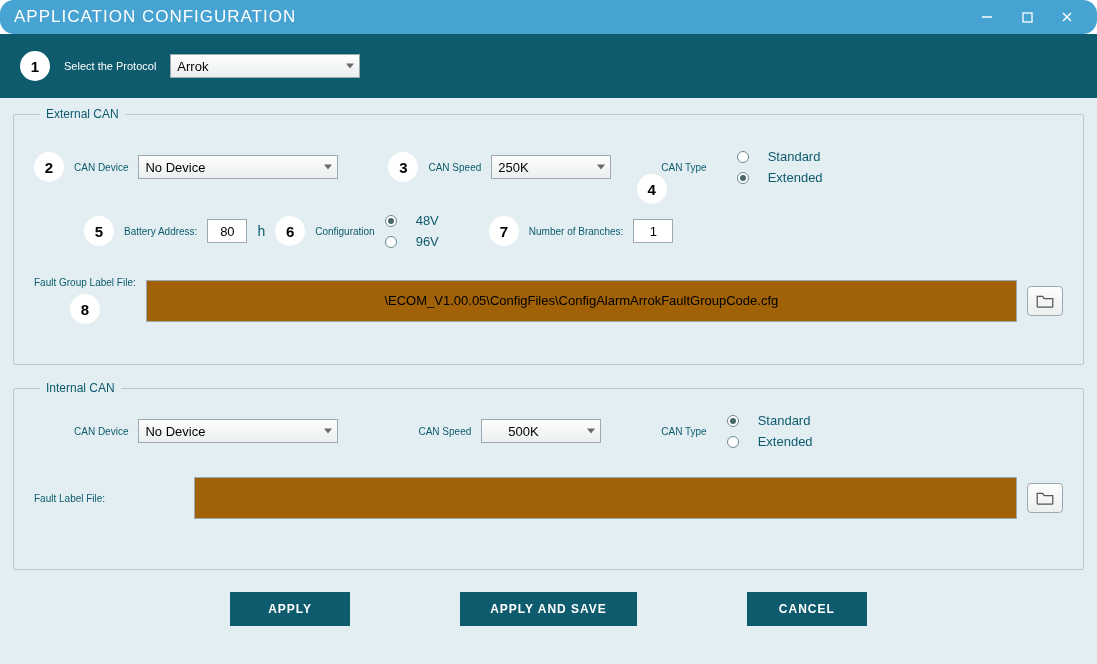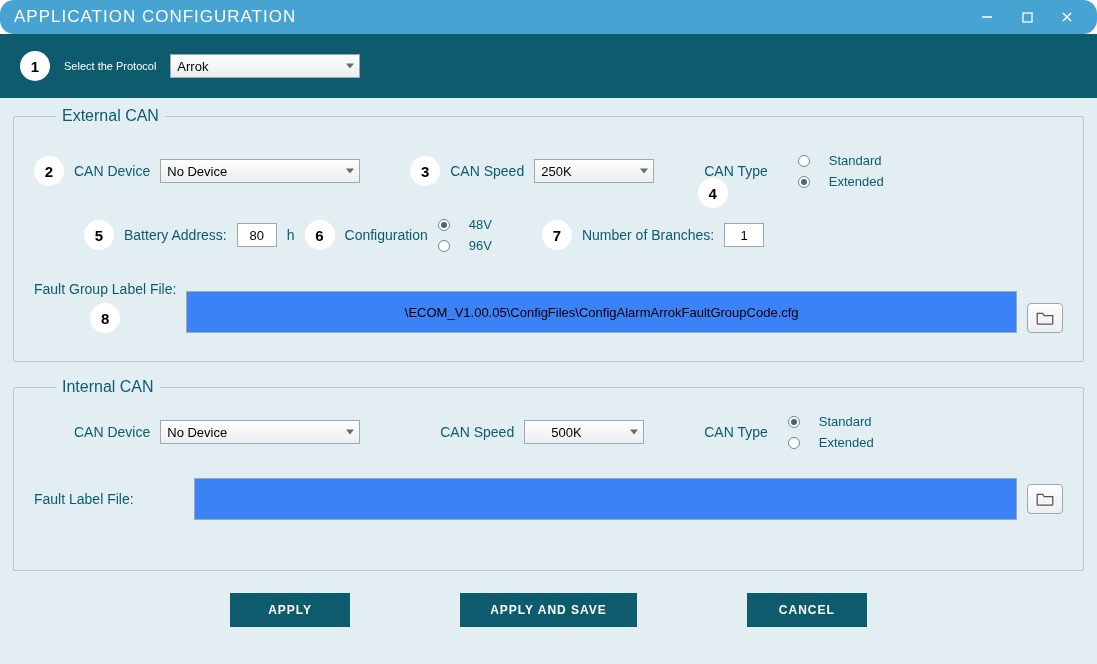--- a/index.html
+++ b/index.html
@@ -53,44 +53,44 @@
   fieldset.group {
     border:1px solid #b9c9ce;
     border-radius:2px;
     margin:4px 2px 16px 2px;
     padding: 18px 20px 22px 20px;
     background:#e2eef1;
     position:relative;
   }
   fieldset.group > legend {
     color:#0E5B6E;
-    font-size:16px;
+    font-size:12px;
     padding:0 6px;
-    margin-left:22px;
+    margin-left:6px;
   }
   .row { display:flex; align-items:center; gap:10px; margin-bottom:28px; }
-  .label { color:#0E5B6E; font-size:14px; }
+  .label { color:#0E5B6E; font-size:10px; }
   .unit { color:#0E5B6E; font-size:14px; }
   .select, .text-input {
     height:24px;
     border:1px solid #9aaab0;
     background:linear-gradient(#fdfdfd,#eceff0);
     font-size:13px;
     padding:0 6px;
   }
   .select { appearance:none; padding-right:22px; position:relative; }
   .select-wrap { position:relative; display:inline-block; }
   .select-wrap::after {
     content:""; position:absolute; right:6px; top:50%; transform:translateY(-50%);
     border-left:4px solid transparent; border-right:4px solid transparent;
     border-top:5px solid #6b6b6b; pointer-events:none;
   }
   .text-input { background:#fff; }
   .file-input {
-    flex:1; height:40px; border:1px solid #9aaab0; background:#3b82f6;
+    flex:1; height:40px; border:1px solid #9aaab0; background:#a16207;
     font-size:13px; text-align:center; padding:20px 6px;
   }
   .browse-btn {
     width:36px; height:30px; border:1px solid #9aaab0; border-radius:4px;
     background:linear-gradient(#fdfdfd,#eceff0);
     display:flex; align-items:center; justify-content:center;
   }
   .radio-group { display:flex; flex-direction:column; gap:6px; }
   .radio-item { display:flex; align-items:center; gap:19px; color:#0E5B6E; font-size:13px;}
   .radio {
@@ -196,21 +196,21 @@
             <span>96V</span>
           </label>
         </div>
 
         <div style="width:30px"></div>
         <div class="num-badge inline-num">7</div>
         <span class="label">Number of Branches:</span>
         <input class="text-input" style="width: 40px; text-align: center;" value="1">
       </div>
 
-      <div class="row" style="margin-bottom:6px; align-items:flex-end;">
+      <div class="row" style="margin-bottom:18px; align-items:center;">
         <div style="display:flex; flex-direction:column; align-items:center; gap:6px;">
           <span class="label">Fault Group Label File:</span>
           <div class="num-badge inline-num">8</div>
         </div>
         <input class="file-input" value="\ECOM_V1.00.05\ConfigFiles\ConfigAlarmArrokFaultGroupCode.cfg" style="">
         <button class="browse-btn">
           <svg class="folder-icon" viewBox="0 0 24 18">
               <path d="M2 3 h7 l2 3 h11 v10 a1 1 0 0 1 -1 1 H3 a1 1 0 0 1 -1 -1 Z" fill="none" stroke="#555" stroke-width="1.6"></path>
             </svg>
         </button>

